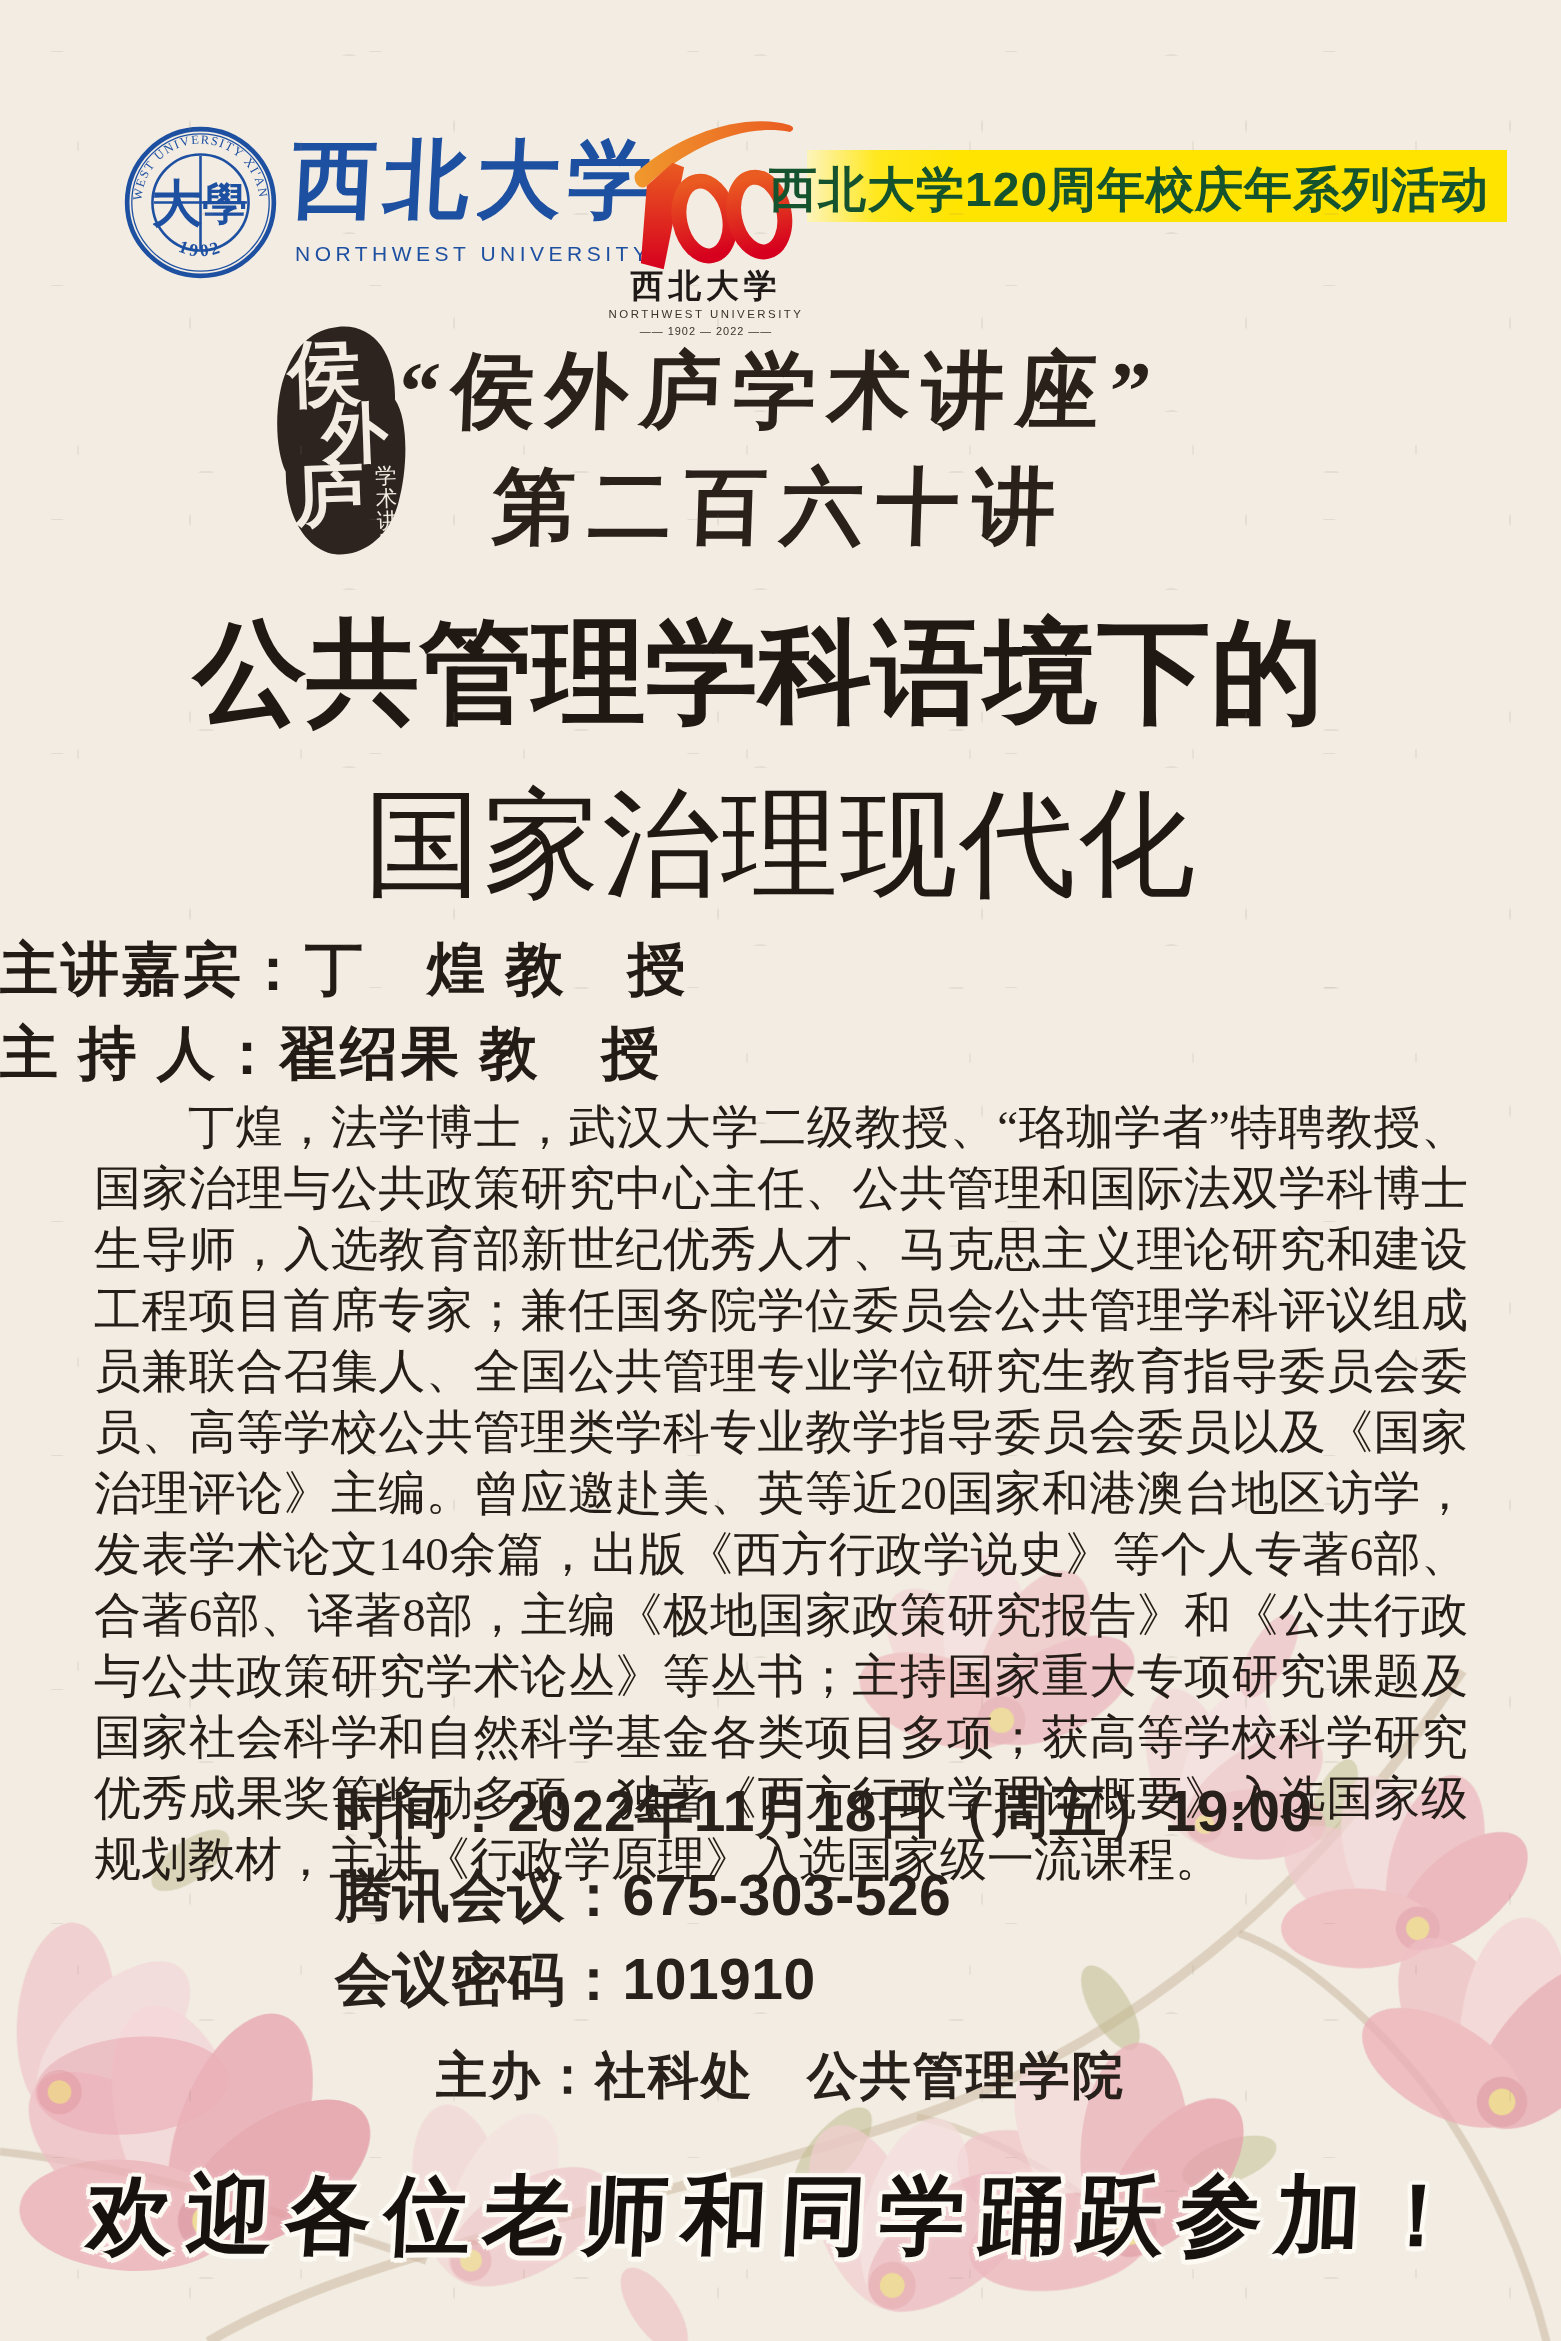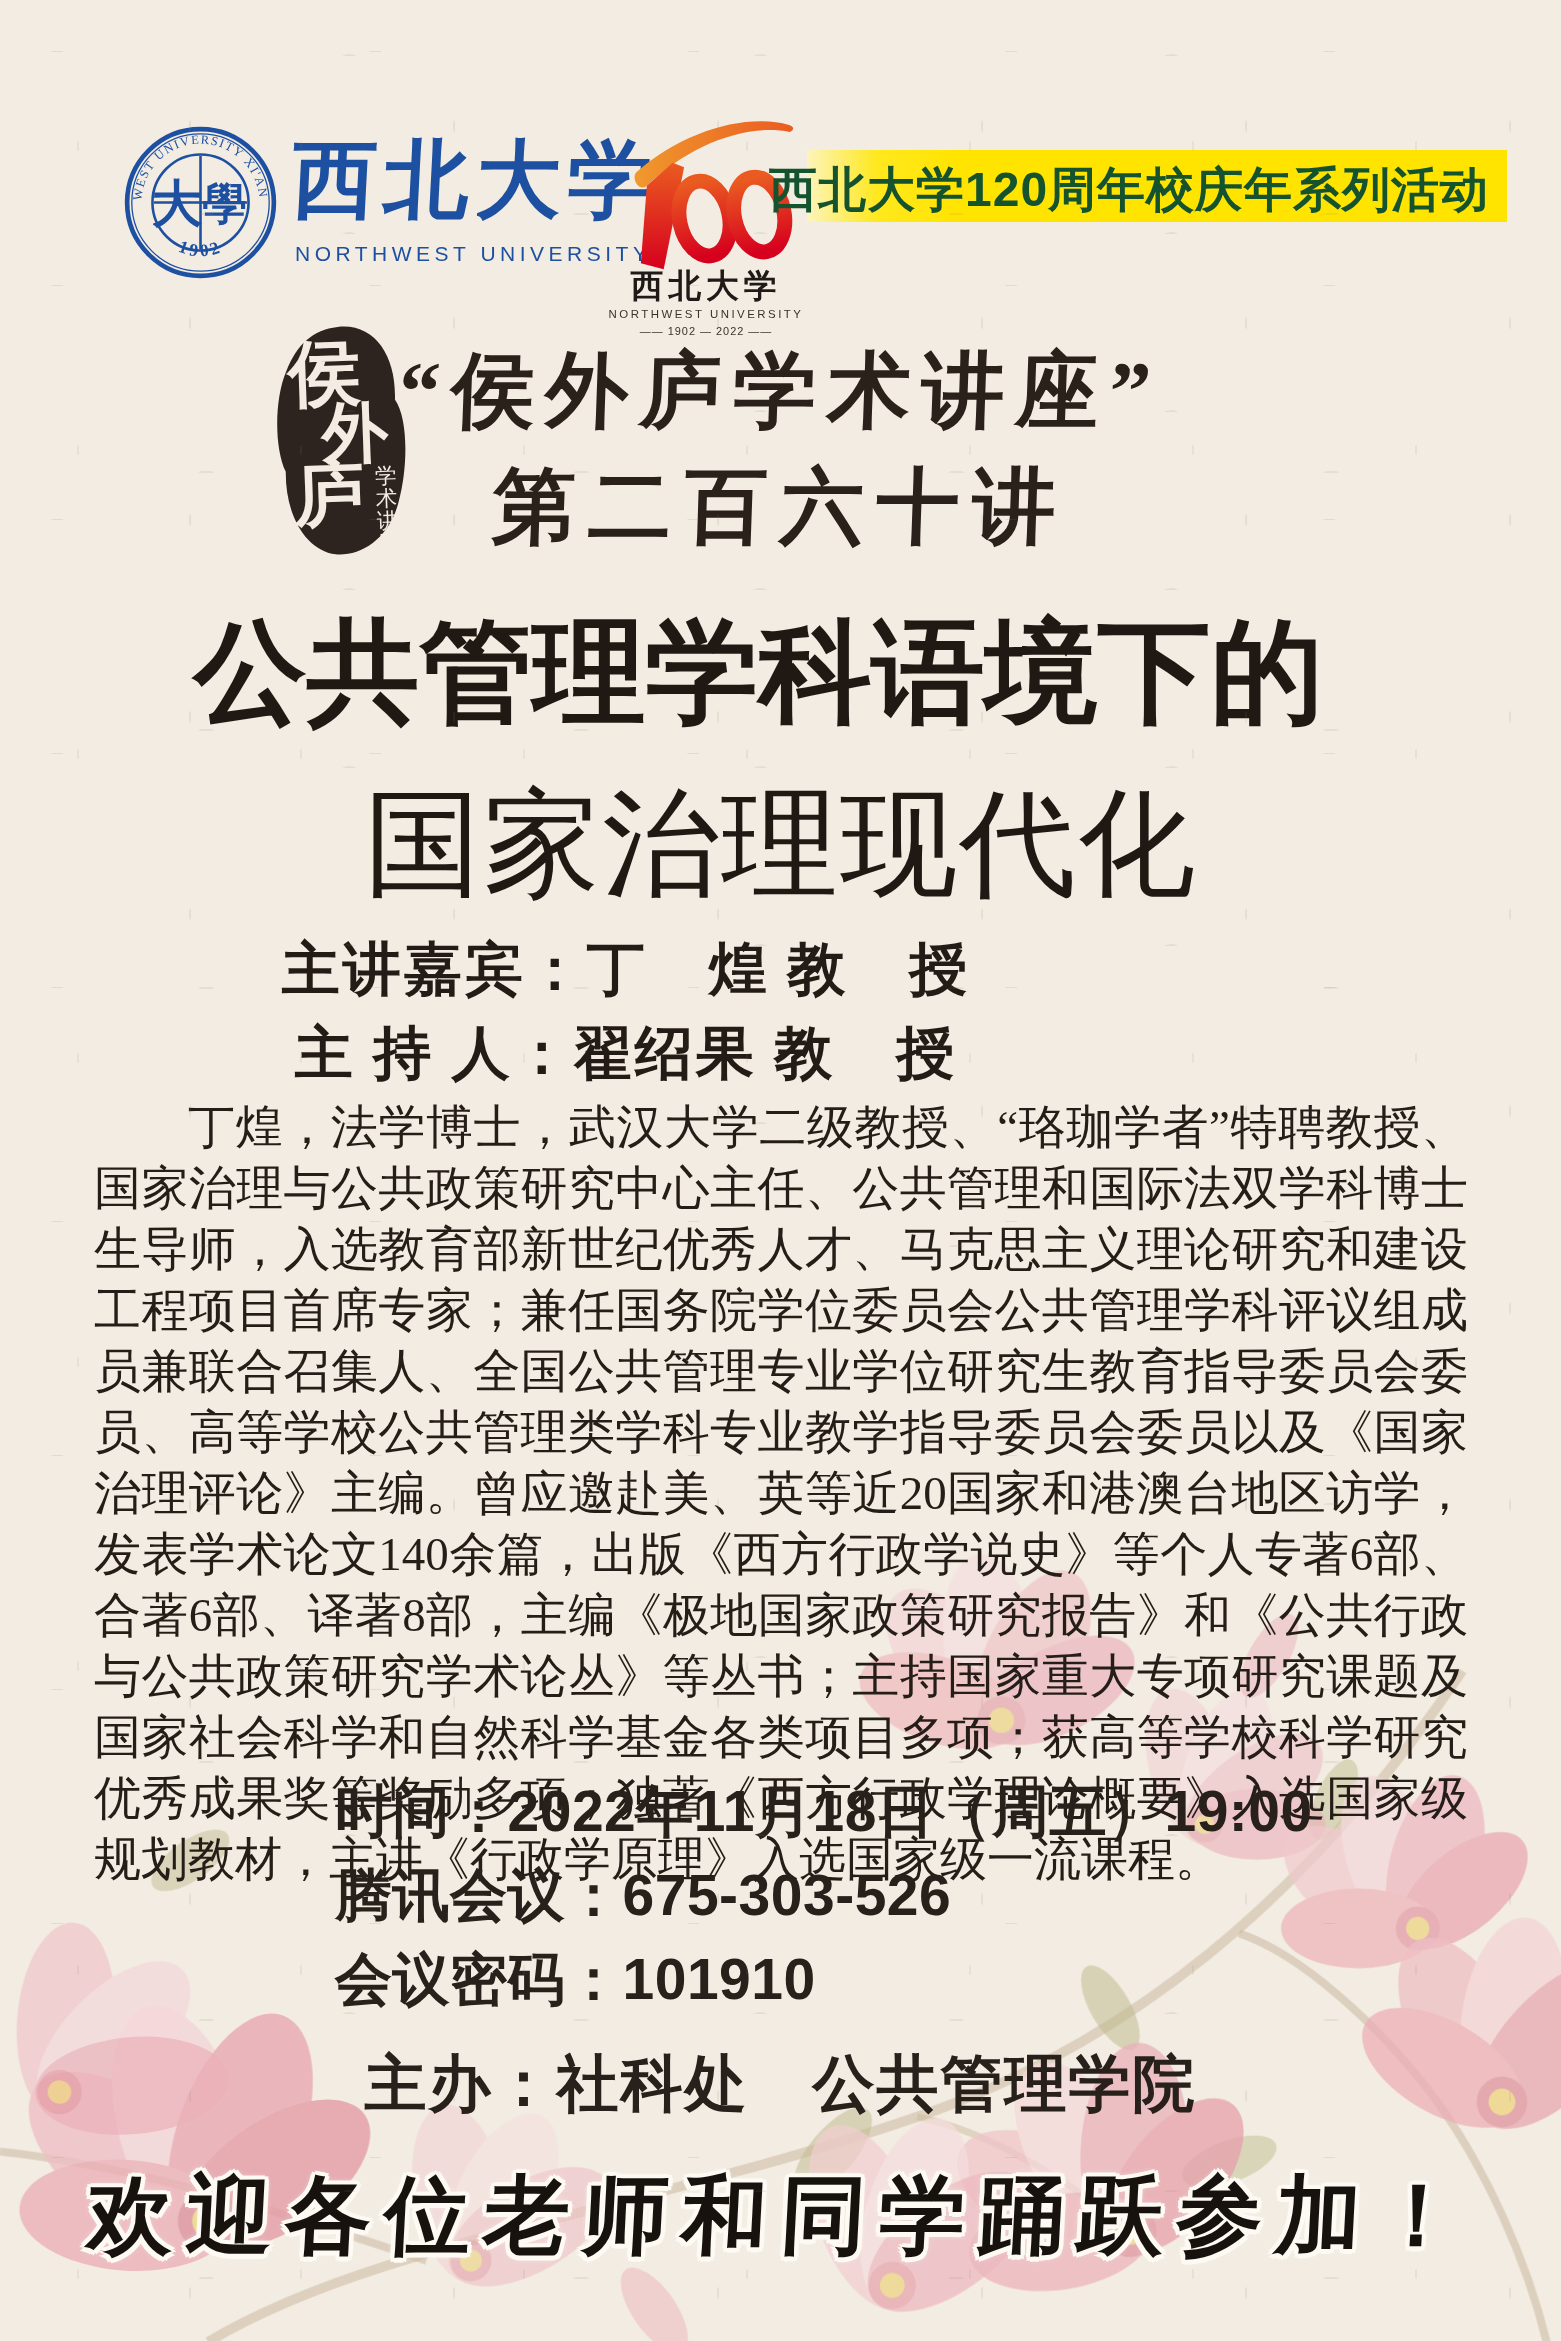--- a/index.html
+++ b/index.html
@@ -68,21 +68,21 @@
     color:#1f1813;white-space:nowrap;
   }
   .title2{
     left:0;top:766px;width:1561px;text-align:center;
     font-weight:400;font-size:117px;letter-spacing:2px;
     color:#1f1813;white-space:nowrap;
   }
 
   
   .speaker{
-    left:0;width:1252px;text-align:center;
+    left:0;width:1252px;text-align:left;
     font-weight:900;font-size:58px;letter-spacing:3px;
     color:#231b15;white-space:nowrap;
   }
   .speaker.guest{top:931px;}
   .speaker.host{top:1015px;}
 
   
   .bio{
     left:94px;top:1097px;width:1374px;
     font-size:47px;line-height:61px;
@@ -97,21 +97,21 @@
     font-weight:900;font-size:57px;letter-spacing:0.5px;
     color:#27201b;white-space:nowrap;
   }
   .info.time{top:1774px;}
   .info.tencent{top:1858px;}
   .info.password{top:1942px;}
 
   .organizer{
     left:0;top:2042px;width:1561px;text-align:center;
     font-family:"Liberation Sans","DejaVu Sans",sans-serif;
-    font-weight:900;font-size:62px;letter-spacing:2px;
+    font-weight:900;font-size:51px;letter-spacing:2px;
     color:#27201b;white-space:nowrap;
   }
 
   
   .welcome{
     left:0;top:2158px;width:1561px;text-align:center;
     font-weight:900;font-size:86px;letter-spacing:13px;
     color:#17120e;white-space:nowrap;transform:skewX(-3deg);
     text-shadow:
       -4.5px 0 0 #fdfaf4, 4.5px 0 0 #fdfaf4, 0 -4.5px 0 #fdfaf4, 0 4.5px 0 #fdfaf4,

